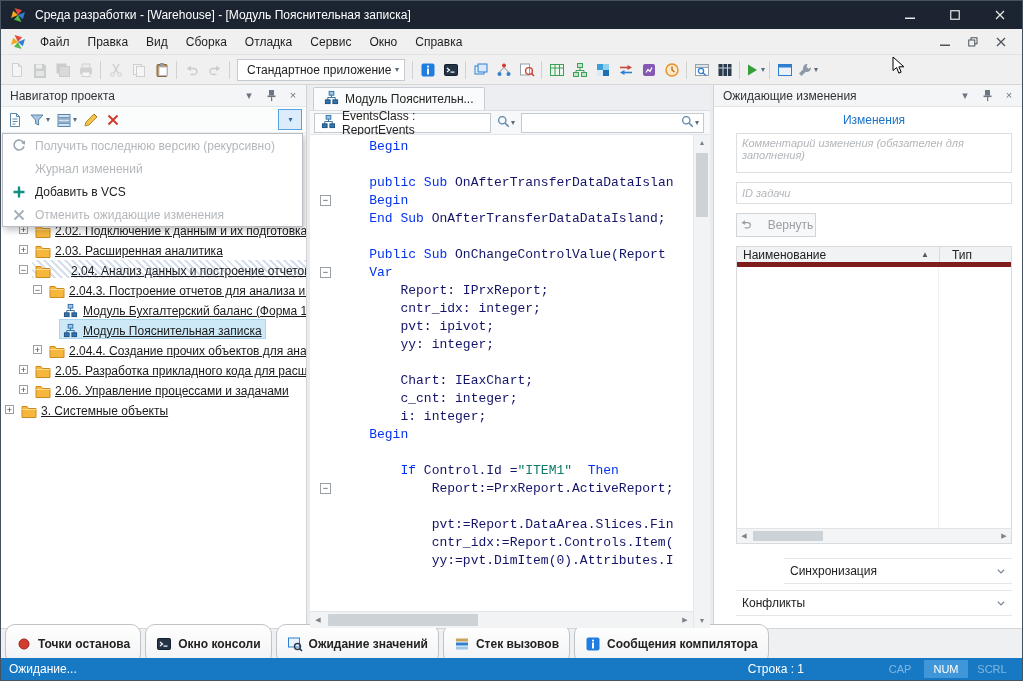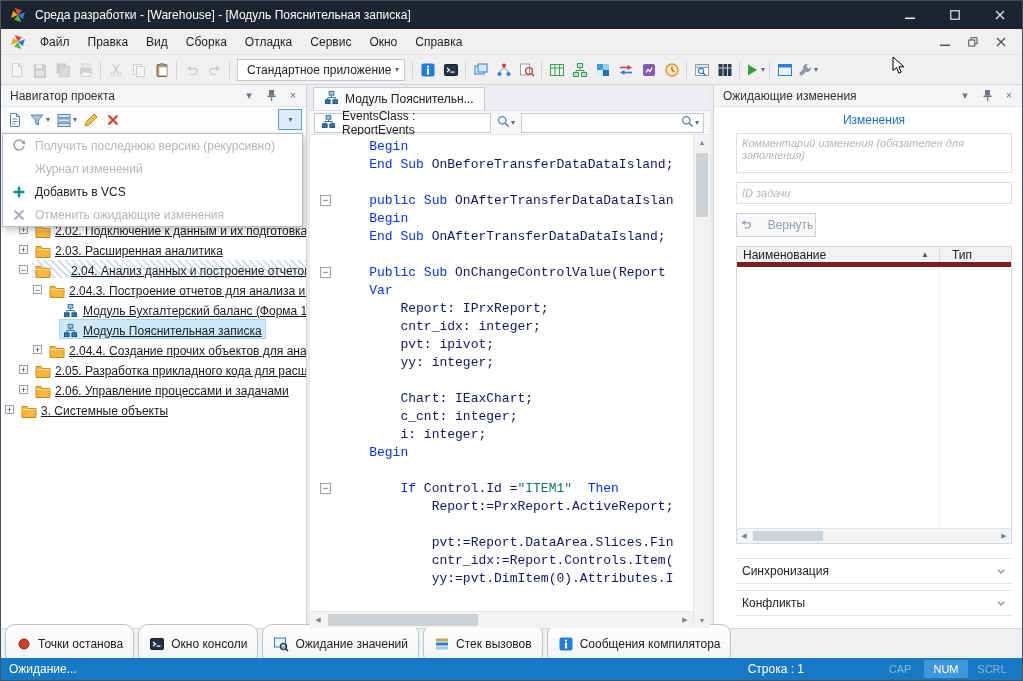--- a/index.html
+++ b/index.html
@@ -86,25 +86,25 @@
 .pt-c1{flex:1;display:flex;align-items:center;padding:0 6px;}
 .sort{margin-left:auto;font-size:8px;color:#555;padding-right:4px;align-self:center;}
 .pt-c2{width:72px;border-left:1px solid #d8dbde;display:flex;align-items:center;padding:0 12px;}
 .pt-body{flex:1;position:relative;background:#fff;}
 .pt-body:after{content:"";position:absolute;top:0;bottom:0;right:72px;border-right:1px solid #f0f1f2;}
 .pt-hscroll{height:15px;border-top:1px solid #e2e4e6;background:#f3f4f5;position:relative;flex:none;}
 .pt-hscroll .ar{position:absolute;top:0;width:14px;height:14px;display:flex;align-items:center;justify-content:center;font-size:7px;color:#7a838c;}
 .pt-thumb{position:absolute;top:2px;left:16px;width:70px;height:10px;background:#cdd2d6;}
 .acc{height:26px;border-top:1px solid #e4e6e8;border-bottom:1px solid #e4e6e8;display:flex;align-items:center;padding:0 6px;font-size:12px;color:#222;flex:none;background:#fff;}
 .acc .chev{margin-left:auto;display:flex;align-items:center;}
-.acc1{margin-top:14px;}
+.acc1{margin-top:14px;margin-left:48px;}
 .acc2{margin-top:6px;}
 
 .bottom-tabs{height:30px;background:#eef0f2;border-top:1px solid #d4d7da;display:flex;align-items:center;padding:0 4px;gap:4px;flex:0 0 auto;}
-.btab{display:flex;align-items:center;gap:6px;border:1px solid #bfc4c9;background:linear-gradient(#ffffff,#f1f2f4);height:40px;padding:0 10px;font-size:12px;color:#222;border-radius:10px;}
+.btab{display:flex;align-items:center;gap:6px;border:1px solid #bfc4c9;background:linear-gradient(#ffffff,#f1f2f4);height:40px;padding:0 10px;font-size:12px;color:#222;border-radius:10px;font-weight:bold;}
 
 .statusbar{height:22px;background:#1779c4;color:#fff;display:flex;align-items:center;font-size:12px;padding:0 8px;flex:0 0 auto;}
 .sb-right{margin-left:auto;display:flex;align-items:center;}
 .sb-line{margin-right:72px;}
 .sb-key{width:44px;height:18px;line-height:18px;text-align:center;font-size:11px;color:rgba(255,255,255,.45);margin-left:2px;border-radius:1px;}
 .sb-key.active{background:#3f97d9;color:#fff;}
 
 .cursor{position:absolute;left:891px;top:55px;z-index:50;pointer-events:none;}
 </style>
 </head>
@@ -622,21 +622,20 @@
       <div class="code-zone">
         <div class="code-left">
           <div class="code-wrap">
             <div class="gutter" id="gutter">
                 <div class="fold" style="top: 60px;">−</div>
                 <div class="fold" style="top: 132px;">−</div>
                 <div class="fold" style="top: 348px;">−</div>
               </div>
             <div class="code" id="code-pre">
                 <div class="code-line">    <span class="tok-k">Begin</span></div>
-                <div class="code-line">    <span class="tok-k">End Sub</span><span> OnBeforeTransferDataDataIsland;</span></div>
                 <div class="code-line"></div>
                 <div class="code-line">    <span class="tok-k">public</span><span> </span><span class="tok-k">Sub</span><span> OnAfterTransferDataDataIslan</span></div>
                 <div class="code-line">    <span class="tok-k">Begin</span></div>
                 <div class="code-line">    <span class="tok-k">End Sub</span><span> OnAfterTransferDataDataIsland;</span></div>
                 <div class="code-line"></div>
                 <div class="code-line">    <span class="tok-k">Public</span><span> </span><span class="tok-k">Sub</span><span> OnChangeControlValue(Report</span></div>
                 <div class="code-line">    <span class="tok-k">Var</span></div>
                 <div class="code-line">        <span>Report: IPrxReport;</span></div>
                 <div class="code-line">        <span>cntr_idx: integer;</span></div>
                 <div class="code-line">        <span>pvt: ipivot;</span></div>

